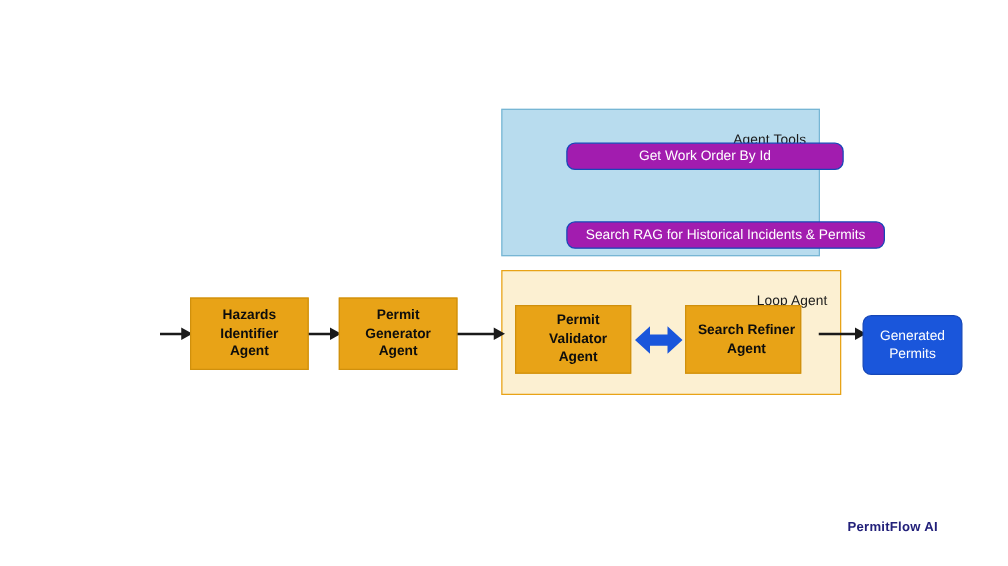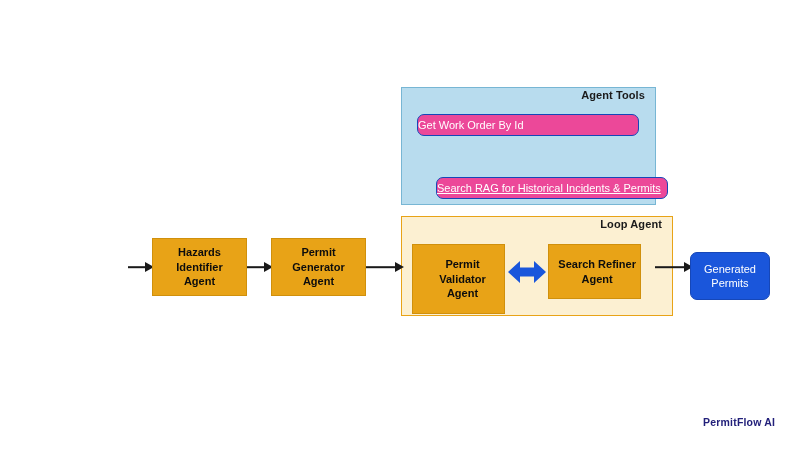--- a/index.html
+++ b/index.html
@@ -29,41 +29,43 @@
   .panel-tools {
     background: #b8dcee;
     border-color: #77b6d4;
   }
   .panel-loop {
     background: #fcf0d2;
     border-color: #e8a317;
   }
   .panel-title {
     position: absolute;
-    top: 1px;
+    top: 18px;
     right: 10px;
     font-size: 11px;
-    font-weight: bold;
+    font-weight: normal;
     color: #1a1a1a;
     letter-spacing: 0.1px;
     white-space: nowrap;
   }
 
   
   .tool-btn {
-    background: #ec4899;
+    background: #a21caf;
     border: 1px solid #1647b8;
     border-radius: 7px;
     color: #ffffff;
     font-size: 11px;
     display: flex;
     align-items: center;
+    justify-content: center;
     text-align: center;
     line-height: 1.1;
     white-space: nowrap;
+    margin-left: 36px;
   }
 
   
   .agent-box {
     background: #e8a317;
     border: 1px solid #d0900c;
     color: #0d0d0d;
     font-size: 11px;
     font-weight: bold;
     display: flex;
@@ -146,29 +148,29 @@
 
   <div class="abs panel panel-tools" style="left:401px; top:87px; width:255px; height:118px;">
     <div class="panel-title">Agent Tools</div>
   </div>
 
   <div class="abs tool-btn" style="left:417px; top:114px; width:222px; height:22px;">
     <span>Get Work Order By Id</span>
   </div>
 
 
-  <div class="abs tool-btn" style="left:436px; top:177px; width:232px; height:22px;text-decoration:underline;">
+  <div class="abs tool-btn" style="left:417px; top:177px; width:255px; height:22px;">
     <span>Search RAG for Historical Incidents &amp; Permits</span>
   </div>
 
   <div class="abs panel panel-loop" style="left:401px; top:216px; width:272px; height:100px;">
     <div class="panel-title">Loop Agent</div>
   </div>
 
-  <div class="abs agent-box" style="left:412px; top:244px; width:93px; height:70px;padding-left:12px;">
+  <div class="abs agent-box" style="left:412px; top:244px; width:93px; height:55px;padding-left:12px;">
     <div>
       <span>Permit Validator</span><br>
       <span>Agent</span>
     </div>
   </div>
 
   <div class="double-arrow" style="left:506px; top:256px; width:42px; height:32px;">
     <svg width="42" height="32" viewBox="0 0 42 32" aria-hidden="true">
       <path d="M2 16 L14 5 L14 11.5 L28 11.5 L28 5 L40 16 L28 27 L28 20.5 L14 20.5 L14 27 Z" fill="#1a56db"></path>
     </svg>
@@ -217,15 +219,15 @@
   </div>
 
   <div class="abs blue-box" style="left:690px; top:252px; width:80px; height:48px;">
     <div>
       <span>Generated</span><br>
       <span>Permits</span>
     </div>
   </div>
 
 
-  <div class="watermark" style="left:703px; top:416px;text-align:right;">PermitFlow AI</div>
+  <div class="watermark" style="left:678px; top:416px;text-align:right;">PermitFlow AI</div>
 
 </div>
 
 </body></html>

